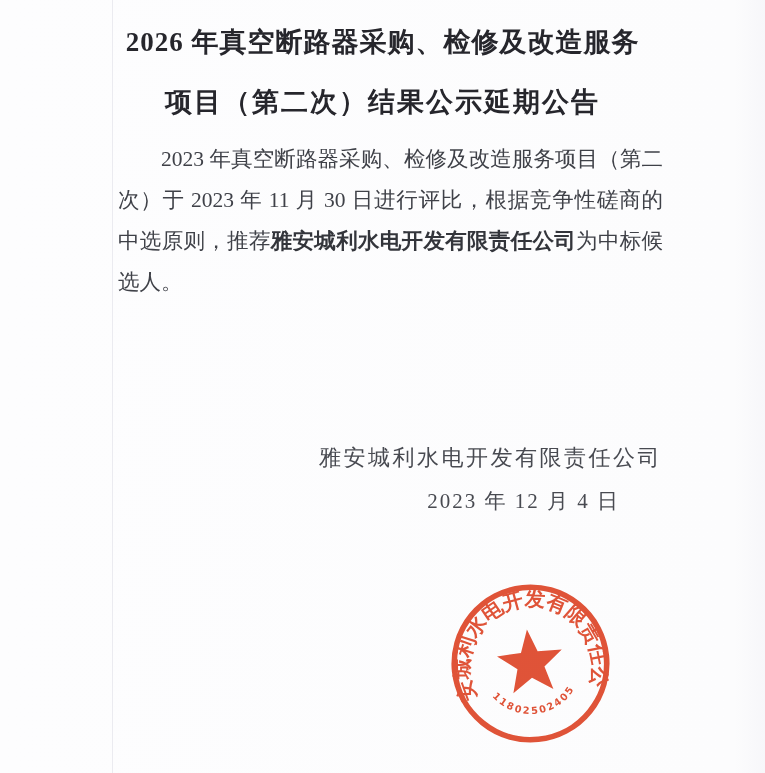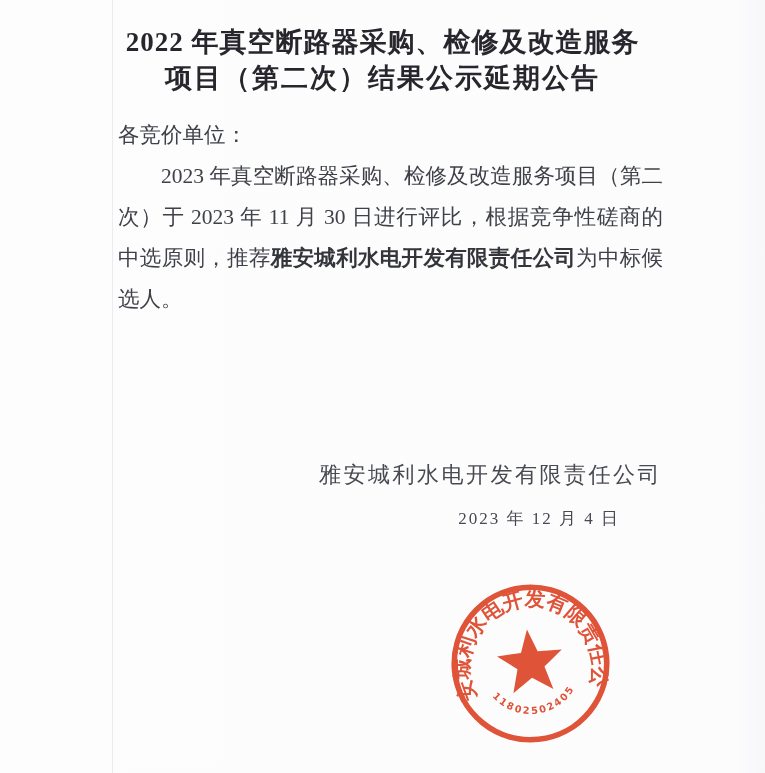--- a/index.html
+++ b/index.html
@@ -25,20 +25,21 @@
   .title { text-align: center; font-weight: bold; color: #26262c; }
   .title .t1 {
     display: block;
     padding-top: 24px;
     font-size: 27px;
     line-height: 36px;
     letter-spacing: 1px;
   }
   .title .t2 {
     display: block;
+    margin-top: 24px;
     font-size: 27px;
     line-height: 36px;
     letter-spacing: 2px;
   }
   .body {
     margin: 19px 102px 0 118px;
     width: 545px;
     font-size: 21.5px;
     line-height: 41px;
     color: #3f4148;
@@ -53,21 +54,21 @@
     color: #484a51;
   }
   .signature .company {
     font-size: 22px;
     letter-spacing: 2.5px;
     line-height: 28px;
   }
   .signature .date {
     margin-top: 16px;
     padding-right: 42px;
-    font-size: 17px;
+    font-size: 21px;
     letter-spacing: 2px;
     line-height: 27px;
   }
   .seal {
     position: absolute;
     left: 449px;
     top: 582px;
     width: 163px;
     height: 163px;
     mix-blend-mode: multiply;
@@ -90,26 +91,25 @@
   }
 </style>
 </head>
 <body>
 
 <div class="page">
 
   <div class="scan-line"></div>
 
   <h1 class="title">
-    <span class="t1">2022 年真空断路器采购、检修及改造服务</span>
+    <span class="t1">2026 年真空断路器采购、检修及改造服务</span>
     <span class="t2">项目（第二次）结果公示延期公告</span>
   </h1>
 
   <div class="body">
-    <p class="salutation">各竞价单位：</p>
     <p class="para"><span>2023 年真空断路器采购、检修及改造服务项目（第二次）于 2023 年 11 月 30 日进行评比，根据竞争性磋商的中选原则，推荐</span><strong>雅安城利水电开发有限责任公司</strong><span>为中标候选人。</span></p>
   </div>
 
   <div class="signature">
     <div class="company">雅安城利水电开发有限责任公司</div>
     <div class="date">2023 年 12 月 4 日</div>
   </div>
 
   <div class="seal">
     <svg viewBox="0 0 200 200" aria-hidden="true">

